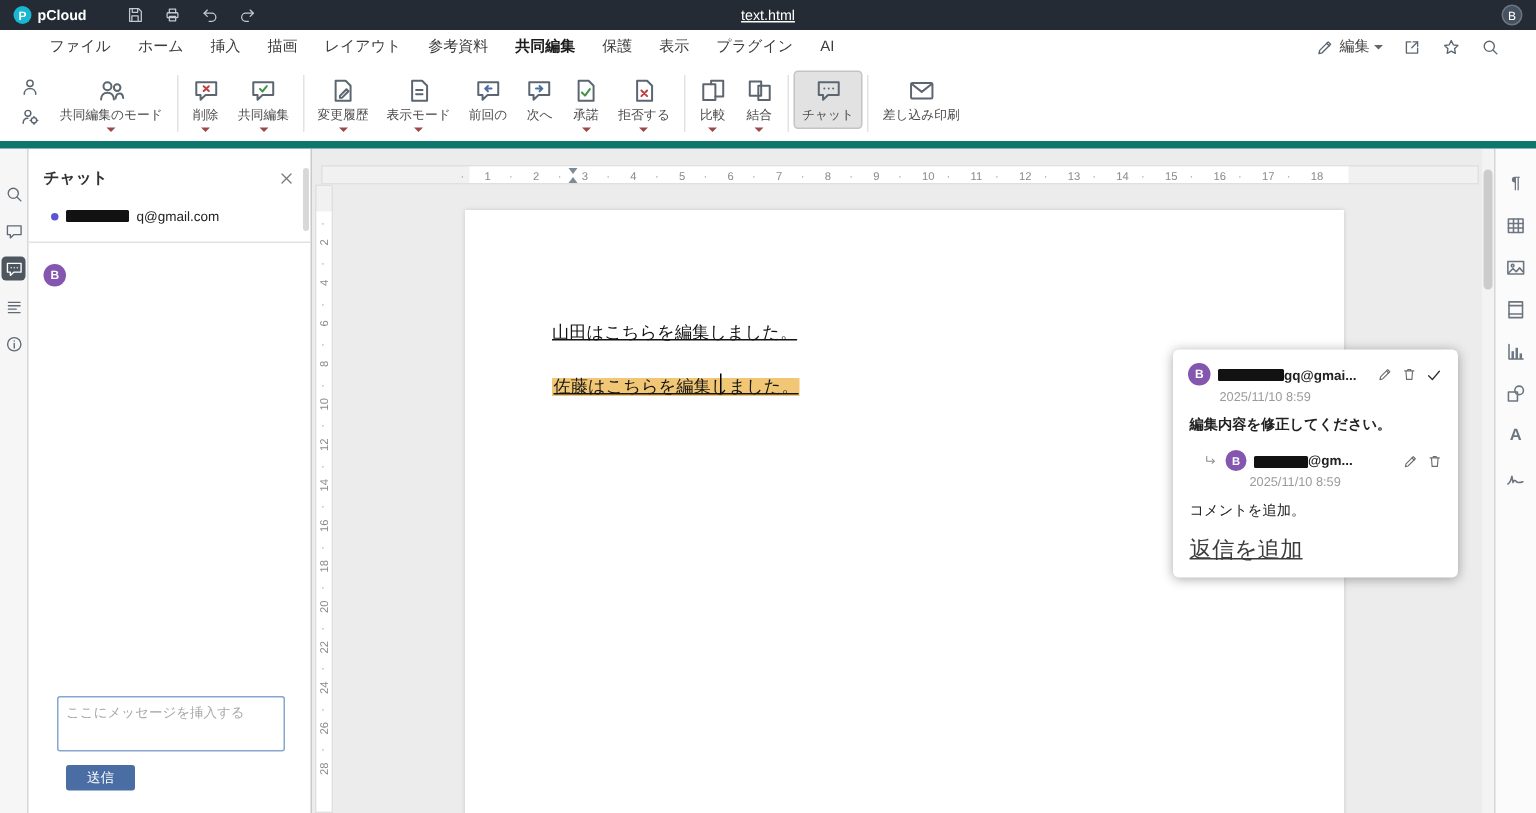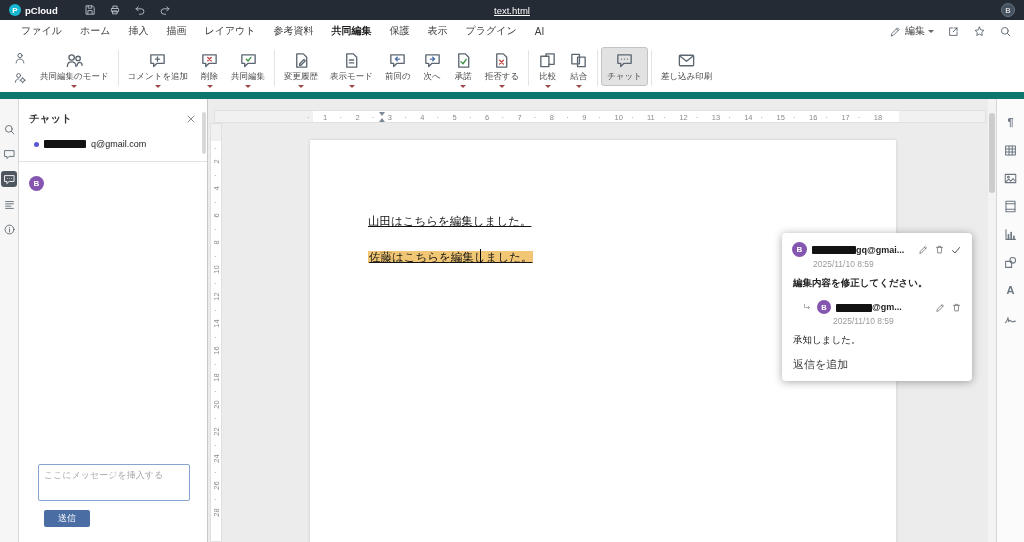--- a/index.html
+++ b/index.html
@@ -15,31 +15,31 @@
   .logo-circle{width:12px;height:12px;border-radius:50%;background:#19b8d2;color:#fff;font-size:8px;
                display:flex;align-items:center;justify-content:center;font-weight:bold;}
   .tb-icons{display:flex;gap:13px;margin-left:26px;}
   .tb-icon{width:12px;height:12px;color:#c3cad3;}
   .tb-title{position:absolute;left:50%;transform:translateX(-50%);font-size:9.5px;color:#fff;text-decoration:underline;}
   .tb-avatar{margin-left:auto;width:14px;height:14px;border-radius:50%;background:#46525f;color:#fff;
              font-size:8px;display:flex;align-items:center;justify-content:center;border:1px solid #6b7683;}
 
   
   .menubar{position:absolute;top:20px;left:0;right:0;height:22px;background:#fff;display:flex;
-           align-items:center;padding:0 12px;z-index:29;}
+           align-items:center;padding:0 24px;z-index:29;}
   .menu-tab{padding:0 9px;font-size:10px;color:#3c3c3c;height:100%;display:flex;align-items:center;cursor:default;}
   .menu-tab.active{font-weight:bold;color:#1d1d1d;}
   .menu-right{margin-left:auto;display:flex;align-items:center;gap:13px;color:#555;}
   .edit-group{display:flex;align-items:center;gap:3px;font-size:10px;color:#444;}
   .mb-icon{width:13px;height:13px;color:#5b6670;}
   .caret{width:0;height:0;border-left:3px solid transparent;border-right:3px solid transparent;border-top:3.5px solid #666;}
 
   
   .ribbon{position:absolute;top:42px;left:0;right:0;height:57px;background:#fff;
-          border-bottom:7px solid #0f766e;display:flex;align-items:flex-start;padding:5px 6px 0;z-index:28;}
+          border-bottom:5px solid #0f766e;display:flex;align-items:flex-start;padding:5px 6px 0;z-index:28;}
   .rstack{display:flex;flex-direction:column;gap:6px;padding:4px 7px;}
   .rstack .ic{width:14px;height:14px;color:#5b6670;}
   .rbtn{display:flex;flex-direction:column;align-items:center;padding:3px 5px 2px;border-radius:3px;border:1px solid transparent;}
   .rbtn .ic{width:19px;height:19px;color:#5b6670;}
   .rlabel{font-size:8.5px;color:#4a4a4a;margin-top:1px;white-space:nowrap;}
   .rcaret{width:0;height:0;border-left:3px solid transparent;border-right:3px solid transparent;
           border-top:3.5px solid #9c4848;margin-top:2px;}
   .rbtn.active{background:#e2e2e2;border-color:#c4c4c4;}
   .rdiv{width:1px;align-self:stretch;background:#e3e3e3;margin:3px 3px 6px;}
 
@@ -108,21 +108,21 @@
   .cpop-actions{margin-left:auto;display:flex;gap:5px;align-items:center;}
   .cpop-actions .ic{width:11px;height:11px;color:#6d6d6d;}
   .cpop-actions .ic.dark{color:#2e2e2e;width:12px;height:12px;}
   .cpop-time{margin:2px 0 0 21px;color:#9b9b9b;font-size:8.5px;}
   .cpop-text{margin:8px 0 10px 1px;color:#222;font-size:9.5px;font-weight:bold;}
   .cpop-reply-head{display:flex;align-items:center;gap:5px;margin-left:10px;}
   .reply-arrow{width:10px;height:10px;color:#8a8a8a;}
   .cpop-reply-head .avatar{width:14px;height:14px;font-size:7.5px;}
   .cpop-reply-time{margin:2px 0 0 41px;color:#9b9b9b;font-size:8.5px;}
   .cpop-reply-text{margin:8px 0 10px 1px;color:#222;font-size:9.5px;}
-  .cpop-add-reply{color:#3d3d3d;font-size:11px;display:inline-block;margin-left:1px;}
+  .cpop-add-reply{color:#3d3d3d;text-decoration:underline;font-size:15px;display:inline-block;margin-left:1px;}
 
   
   .right-sidebar{position:absolute;right:0;top:99px;bottom:0;width:28px;background:#fbfbfb;
                  border-left:1px solid #d6d6d6;display:flex;flex-direction:column;align-items:center;
                  padding-top:16px;gap:13px;z-index:27;}
   .rs-icon{width:15px;height:15px;color:#6c7680;display:flex;align-items:center;justify-content:center;
            font-size:12px;line-height:1;}
   .rs-glyph{font-size:11px;color:#6c7680;font-weight:bold;}
 </style>
 </head>
@@ -232,30 +232,20 @@
           <circle cx="7" cy="6.8" r="2.8"></circle>
           <circle cx="13.8" cy="7.8" r="2.3"></circle>
           <path d="M2.5 16.2c0-3 2-4.8 4.5-4.8 2.6 0 4.5 1.8 4.5 4.8"></path>
           <path d="M12.6 15.5c.3-2.3 1.5-3.6 3-3.6 1.3 0 2.2.9 2.4 3.2"></path>
         </svg>
       </span>
     <span class="rlabel">共同編集のモード</span>
     <span class="rcaret"></span>
   </div>
   <div class="rdiv"></div>
-  <div class="rbtn">
-    <span class="ic">
-        <svg viewBox="0 0 20 20" width="100%" height="100%" fill="none" stroke="currentColor" stroke-width="1.4" stroke-linecap="round" stroke-linejoin="round">
-          <path d="M3 4h14v9h-7.5L6 16.3V13H3z"></path>
-          <path d="M10 6.3v4.4M7.8 8.5h4.4"></path>
-        </svg>
-      </span>
-    <span class="rlabel">コメントを追加</span>
-    <span class="rcaret"></span>
-  </div>
   <div class="rbtn">
     <span class="ic">
         <svg viewBox="0 0 20 20" width="100%" height="100%" fill="none" stroke="currentColor" stroke-width="1.4" stroke-linecap="round" stroke-linejoin="round">
           <path d="M3 4h14v9h-7.5L6 16.3V13H3z"></path>
           <path d="M8.2 6.8l3.6 3.4M11.8 6.8l-3.6 3.4" stroke="#bf4040"></path>
         </svg>
       </span>
     <span class="rlabel">削除</span>
     <span class="rcaret"></span>
   </div>
@@ -562,21 +552,21 @@
           </svg>
         </span>
       <span class="ic">
           <svg viewBox="0 0 20 20" width="100%" height="100%" fill="none" stroke="currentColor" stroke-width="1.4" stroke-linecap="round" stroke-linejoin="round">
             <path d="M4.5 6h11M8.2 6V4.2h3.6V6M6 6l.8 10.3h6.4L14 6"></path>
           </svg>
         </span>
     </span>
   </div>
   <div class="cpop-reply-time">2025/11/10 8:59</div>
-  <div class="cpop-reply-text">承知しました。</div>
+  <div class="cpop-reply-text">コメントを追加。</div>
   <a class="cpop-add-reply">返信を追加</a>
 </div>
 
 <div class="right-sidebar">
   <span class="rs-icon">
       <span class="rs-glyph">¶</span>
     </span>
   <span class="rs-icon">
       <svg viewBox="0 0 20 20" width="100%" height="100%" fill="none" stroke="currentColor" stroke-width="1.4" stroke-linecap="round" stroke-linejoin="round">
         <rect x="3.5" y="4" width="13" height="12"></rect>

